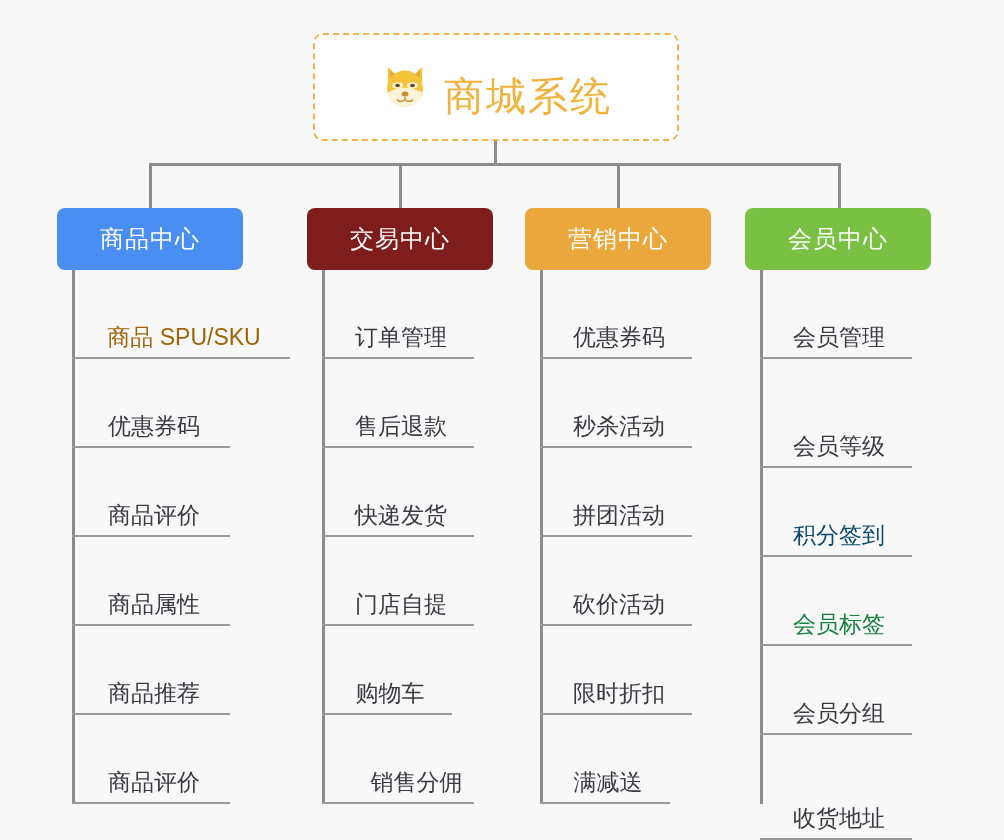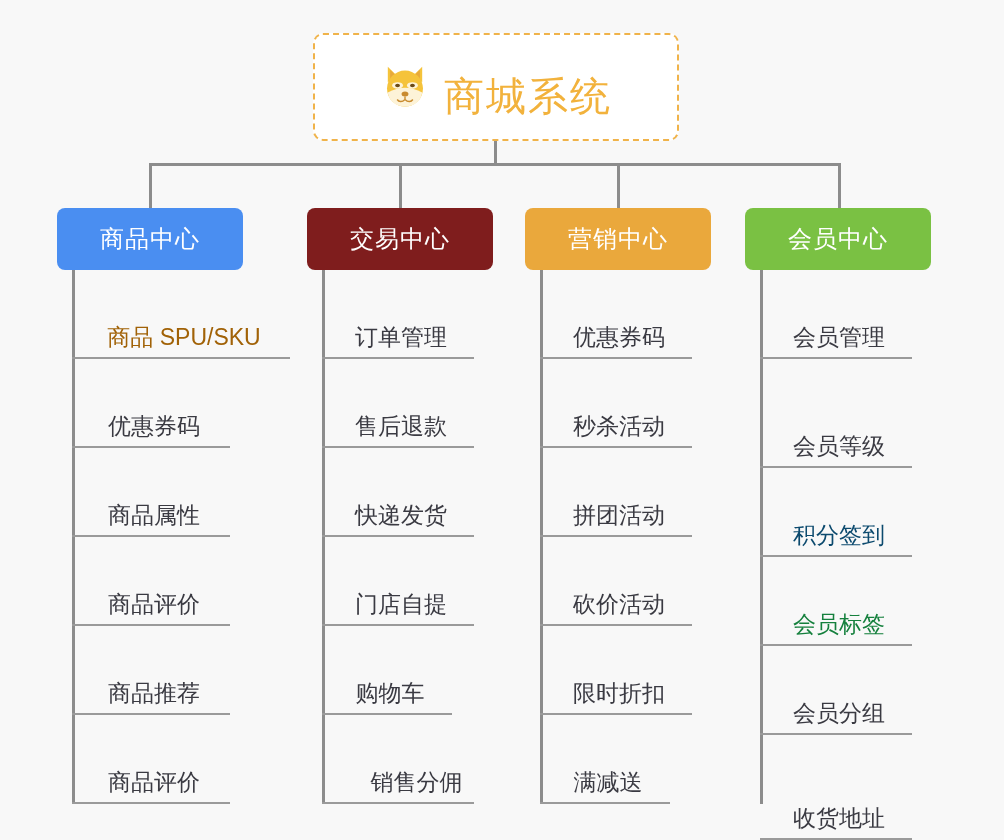--- a/index.html
+++ b/index.html
@@ -162,24 +162,24 @@
     </div>
     <div class="branch-trunk" style="height: 534px; background: rgb(140, 140, 140);"></div>
     <div class="leaf-list">
       <div class="leaf-item" style="width:218px;">
           <span class="leaf-label" style="color: #a16207;">商品 SPU/SKU</span>
         </div>
       <div class="leaf-item" style="width:158px;">
           <span class="leaf-label" style="color: rgb(58, 58, 66);">优惠券码</span>
         </div>
       <div class="leaf-item" style="width:158px;">
+          <span class="leaf-label" style="color: rgb(58, 58, 66);">商品评价</span>
+        </div>
+      <div class="leaf-item" style="width:158px;">
           <span class="leaf-label" style="color: rgb(58, 58, 66);">商品属性</span>
-        </div>
-      <div class="leaf-item" style="width:158px;">
-          <span class="leaf-label" style="color: rgb(58, 58, 66);">商品评价</span>
         </div>
       <div class="leaf-item" style="width:158px;">
           <span class="leaf-label" style="color: rgb(58, 58, 66);">商品推荐</span>
         </div>
       <div class="leaf-item" style="width:158px;">
           <span class="leaf-label" style="color: rgb(58, 58, 66);">商品评价</span>
         </div>
     </div>
   </div>
 

